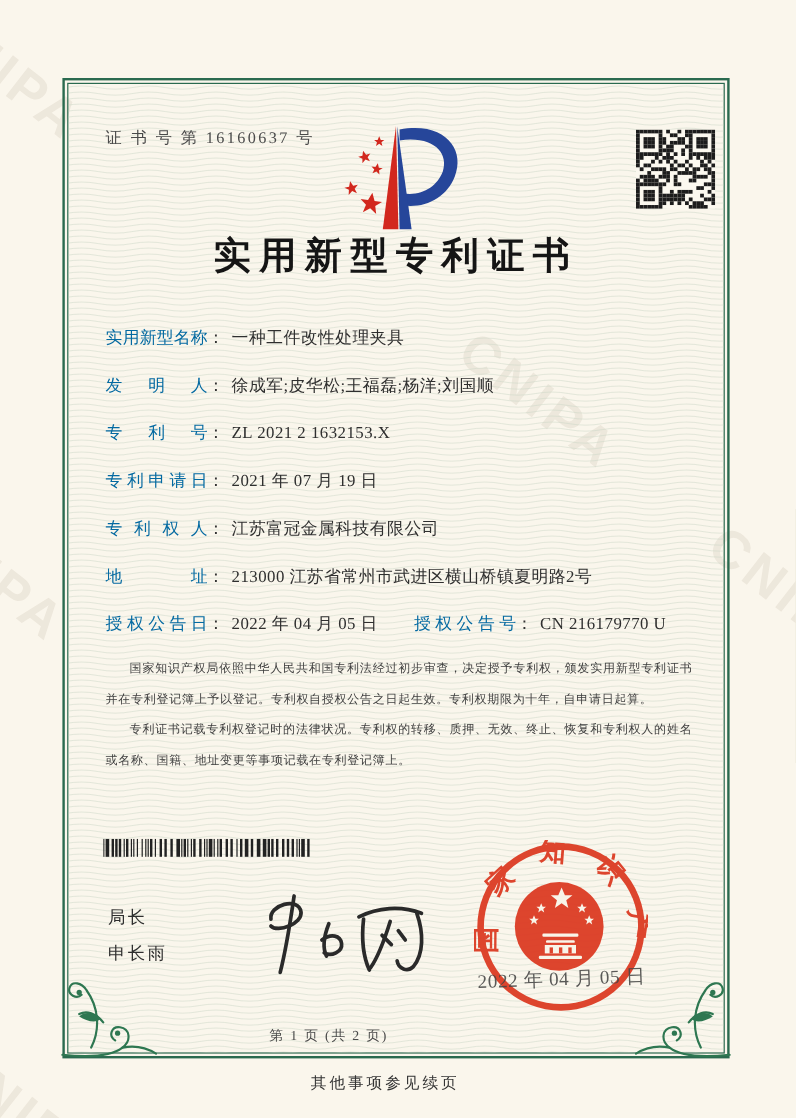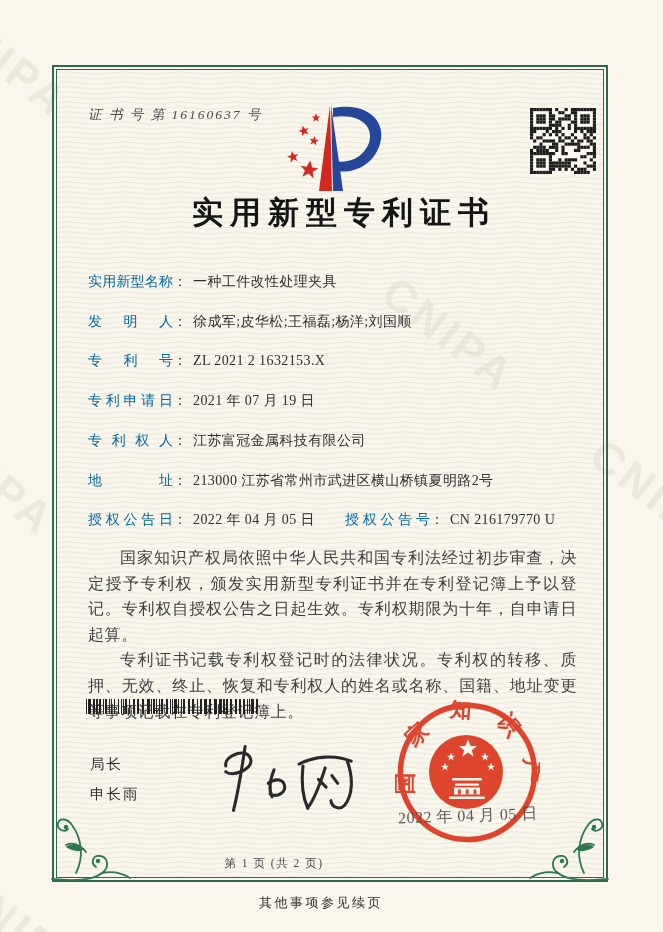--- a/index.html
+++ b/index.html
@@ -20,41 +20,40 @@
     border:2px solid #2a6a4f;box-sizing:border-box;z-index:2;
   }
   .frame-inner{
     position:absolute;left:2px;top:2px;right:2px;bottom:2px;
     border:1px solid #2a6a4f;overflow:hidden;
   }
   #waves{position:absolute;left:0;top:0;}
   .flourish{position:absolute;z-index:3;}
   .cert-no{
     position:absolute;left:88px;top:106px;z-index:4;
-    font-size:13.5px;letter-spacing:2px;color:#4a4a4a;font-style:italic;
+    font-size:13.5px;letter-spacing:2px;color:#4a4a4a;
   }
   .logo{position:absolute;left:283px;top:101px;z-index:4;}
   .qr{position:absolute;left:530px;top:108px;z-index:4;}
   .title{
     position:absolute;left:52px;top:192px;width:556px;z-index:4;
     text-align:center;font-size:31px;font-weight:bold;color:#151515;
     letter-spacing:7px;
-    padding-left:14px;
   }
   .row{position:absolute;left:88px;z-index:4;font-size:14px;color:#333;white-space:nowrap;}
   .flabel{
     display:inline-block;width:85px;text-align:justify;text-align-last:justify;
     color:#0369a1;vertical-align:top;
   }
   .colon{display:inline-block;margin-right:6px;}
   .fvalue{color:#2f2f2f;letter-spacing:0.4px;}
   .grant-no{position:absolute;left:257px;top:0;}
   .body-text{
     position:absolute;left:88px;top:545px;width:489px;z-index:4;
-    font-size:16px;line-height:25.6px;color:#3f3f3f;letter-spacing:0.6px;
+    font-size:10px;line-height:25.6px;color:#3f3f3f;letter-spacing:0.6px;
     text-align:justify;
   }
   .body-text p{margin:0;text-indent:2em;}
   .barcode{position:absolute;left:86px;top:699px;z-index:4;}
   .signer{position:absolute;left:90px;z-index:4;font-size:14.5px;color:#2e2e2e;letter-spacing:2px;}
   .signature{position:absolute;left:196px;top:737px;z-index:4;}
   .seal{position:absolute;left:395px;top:700px;z-index:5;}
   .pagination{
     position:absolute;left:52px;top:856px;width:444px;z-index:4;
     text-align:center;font-size:11.5px;letter-spacing:1.5px;color:#4a4a4a;

